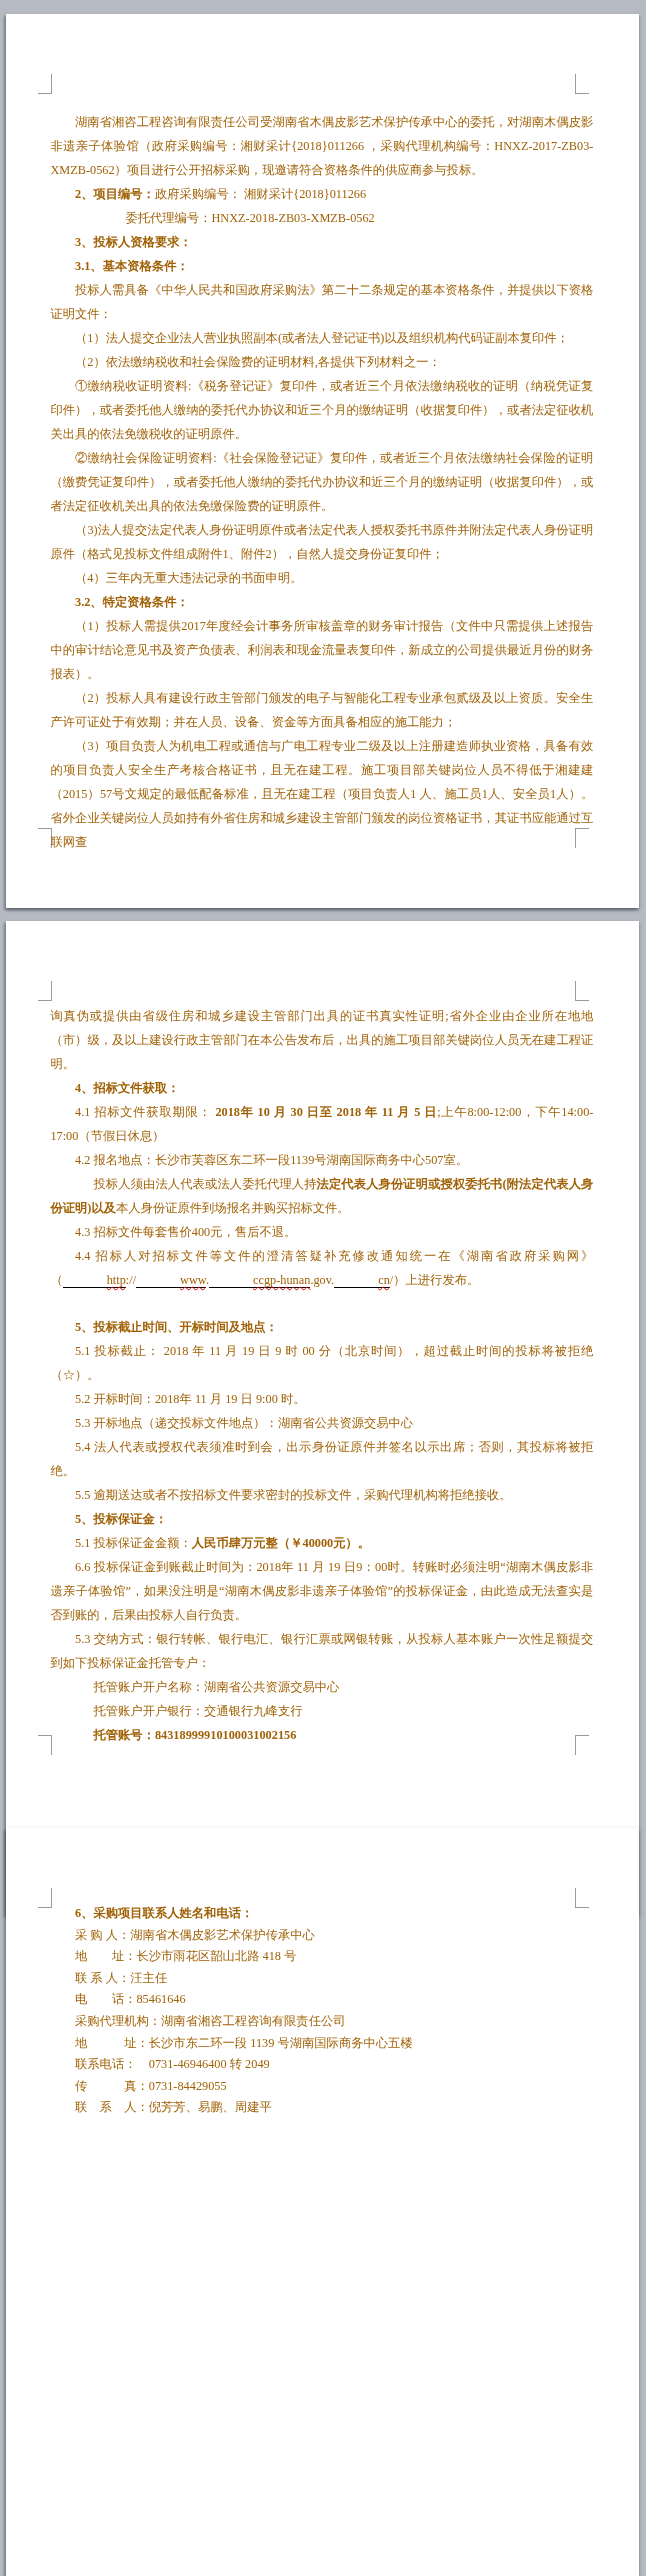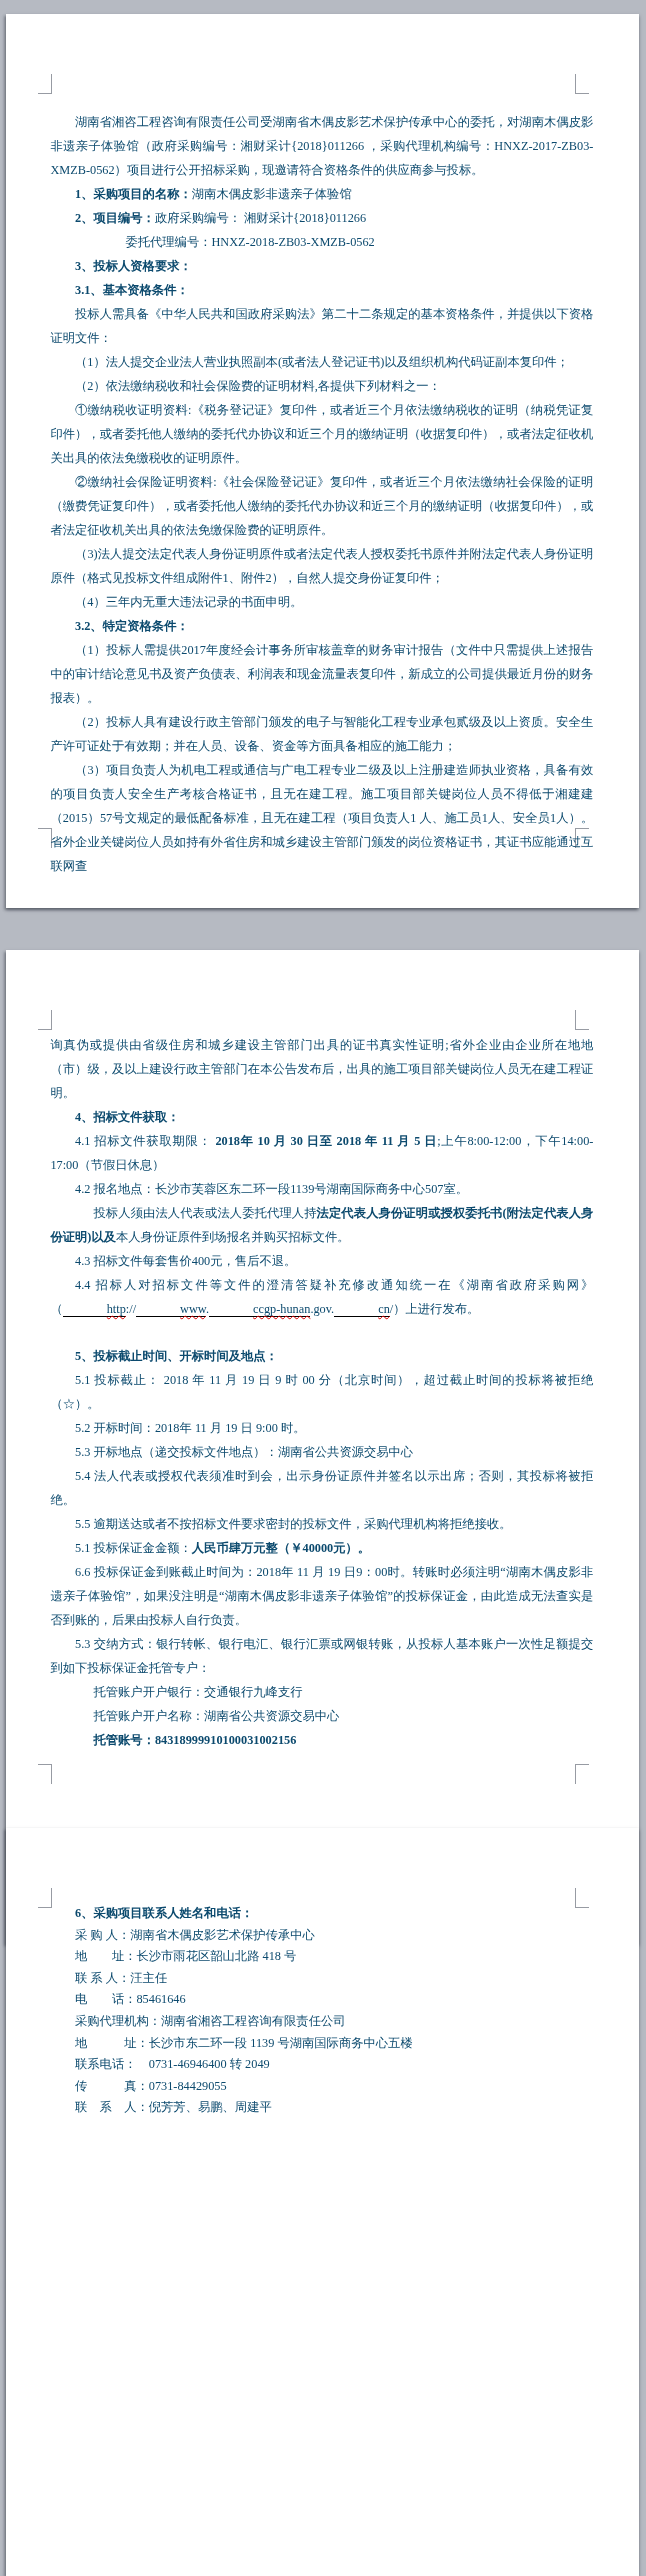--- a/index.html
+++ b/index.html
@@ -8,25 +8,25 @@
     background:#b6bac2;
     position:relative;
     overflow:hidden;
     font-family:"Liberation Serif","DejaVu Serif",serif;
   }
   .page{
     position:absolute;left:6.4px;width:633px;background:#ffffff;
     box-shadow:0 2.4px 3.2px rgba(50,55,66,.55), -1.6px 1.6px 2.4px rgba(50,55,66,.30);
   }
   #p1{top:13.5px;height:894px;}
-  #p2{top:950px;height:994px;}
+  #p2{top:921px;height:994px;}
   #p3{top:1828px;height:748px;}
   .content{
     position:absolute;left:44px;width:543px;
-    font-size:12.3px;color:#0c4a6e;
+    font-size:12.3px;color:#a16207;
   }
   #p1 .content{top:96px;}
   #p2 .content{top:83px;}
   #p3 .content{top:75px;}
   .content p{margin:0;line-height:24px;text-align:justify;}
   #p3 .content p{line-height:21.6px;text-align:left;white-space:pre-wrap;}
   p.ind2{text-indent:2em;}
   p.ind35{text-indent:3.5em;}
   p.ind65{padding-left:75px;}
   p.mt{margin-top:23px;}
@@ -43,21 +43,20 @@
 </head>
 <body>
 
 <div class="page" id="p1">
   <div class="cm tl"></div>
   <div class="cm tr"></div>
   <div class="cm bl"></div>
   <div class="cm br"></div>
   <div class="content">
       <p class="ind2"><span>湖南省湘咨工程咨询有限责任公司受湖南省木偶皮影艺术保护传承中心的委托，对湖南木偶皮影非遗亲子体验馆（政府采购编号：湘财采计{2018}011266 ，采购代理机构编号：HNXZ-2017-ZB03-XMZB-0562）项目进行公开招标采购，现邀请符合资格条件的供应商参与投标。</span></p>
-      <p class="ind2"><span class="b">1、采购项目的名称：</span><span>湖南木偶皮影非遗亲子体验馆</span></p>
       <p class="ind2"><span class="b">2、项目编号：</span><span>政府采购编号： 湘财采计{2018}011266</span></p>
       <p class="ind65"><span>委托代理编号：HNXZ-2018-ZB03-XMZB-0562</span></p>
       <p class="ind2"><span class="b">3、投标人资格要求：</span></p>
       <p class="ind2"><span class="b">3.1、基本资格条件：</span></p>
       <p class="ind2"><span>投标人需具备《中华人民共和国政府采购法》第二十二条规定的基本资格条件，并提供以下资格证明文件：</span></p>
       <p class="ind2"><span>（1）法人提交企业法人营业执照副本(或者法人登记证书)以及组织机构代码证副本复印件；</span></p>
       <p class="ind2"><span>（2）依法缴纳税收和社会保险费的证明材料,各提供下列材料之一：</span></p>
       <p class="ind2"><span>①缴纳税收证明资料:《税务登记证》复印件，或者近三个月依法缴纳税收的证明（纳税凭证复印件），或者委托他人缴纳的委托代办协议和近三个月的缴纳证明（收据复印件），或者法定征收机关出具的依法免缴税收的证明原件。</span></p>
       <p class="ind2"><span>②缴纳社会保险证明资料:《社会保险登记证》复印件，或者近三个月依法缴纳社会保险的证明（缴费凭证复印件），或者委托他人缴纳的委托代办协议和近三个月的缴纳证明（收据复印件），或者法定征收机关出具的依法免缴保险费的证明原件。</span></p>
       <p class="ind2"><span>（3)法人提交法定代表人身份证明原件或者法定代表人授权委托书原件并附法定代表人身份证明原件（格式见投标文件组成附件1、附件2），自然人提交身份证复印件；</span></p>
@@ -81,25 +80,26 @@
       <p class="ind2"><span>4.2 报名地点：长沙市芙蓉区东二环一段1139号湖南国际商务中心507室。</span></p>
       <p class="ind35"><span>投标人须由法人代表或法人委托代理人持</span><span class="b">法定代表人身份证明或授权委托书(附法定代表人身份证明)以及</span><span>本人身份证原件到场报名并购买招标文件。</span></p>
       <p class="ind2"><span>4.3 招标文件每套售价400元，售后不退。</span></p>
       <p class="ind2"><span>4.4 招标人对招标文件等文件的澄清答疑补充修改通知统一在《湖南省政府采购网》（</span><span class="uw">http</span><span class="u">://</span><span class="uw">www</span><span class="u">.</span><span class="uw">ccgp-hunan</span><span class="u">.</span><span class="u">gov</span><span class="u">.</span><span class="uw">cn</span><span class="u">/</span><span>）上进行发布。</span></p>
       <p class="ind2 mt"><span class="b">5、投标截止时间、开标时间及地点：</span></p>
       <p class="ind2"><span>5.1 投标截止：</span><span class="u"> 2018 </span><span>年</span><span class="u"> 11 </span><span>月</span><span class="u"> 19 </span><span>日</span><span class="u"> 9 </span><span>时</span><span class="u"> 00 </span><span>分（北京时间），超过截止时间的投标将被拒绝（☆）。</span></p>
       <p class="ind2"><span>5.2 开标时间：</span><span class="u">2018</span><span>年</span><span class="u">  11 </span><span>月</span><span class="u"> 19 </span><span>日</span><span class="u"> 9:00 </span><span>时。</span></p>
       <p class="ind2"><span>5.3 开标地点（递交投标文件地点）：</span><span class="u">湖南省公共资源交易中心</span></p>
       <p class="ind2"><span>5.4 法人代表或授权代表须准时到会，出示身份证原件并签名以示出席；否则，其投标将被拒绝。</span></p>
       <p class="ind2"><span>5.5 逾期送达或者不按招标文件要求密封的投标文件，采购代理机构将拒绝接收。</span></p>
+      <p class="ind2"><span class="b">5、投标保证金：</span></p>
       <p class="ind2"><span>5.1 投标保证金金额：</span><span class="b u">人民币肆万元整（￥40000元）</span><span class="b">。</span></p>
       <p class="ind2"><span>6.6 投标保证金到账截止时间为：</span><span class="u">2018</span><span>年</span><span class="u">  11  </span><span>月</span><span class="u"> 19 </span><span>日9：00时。转账时必须注明“湖南木偶皮影非遗亲子体验馆”，如果没注明是“湖南木偶皮影非遗亲子体验馆”的投标保证金，由此造成无法查实是否到账的，后果由投标人自行负责。</span></p>
       <p class="ind2"><span>5.3 交纳方式：银行转帐、银行电汇、银行汇票或网银转账，从投标人基本账户一次性足额提交到如下投标保证金托管专户：</span></p>
+      <p class="ind35"><span>托管账户开户名称：湖南省公共资源交易中心</span></p>
       <p class="ind35"><span>托管账户开户银行：交通银行九峰支行</span></p>
-      <p class="ind35"><span>托管账户开户名称：湖南省公共资源交易中心</span></p>
       <p class="ind35"><span class="b">托管账号：84318999910100031002156</span></p>
     </div>
 </div>
 
 <div class="page" id="p3">
   <div class="cm tl"></div>
   <div class="cm tr"></div>
   <div class="content">
       <p class="ind2"><span class="b">6、采购项目联系人姓名和电话：</span></p>
       <p class="ind2"><span>采 购 人：湖南省木偶皮影艺术保护传承中心</span></p>

